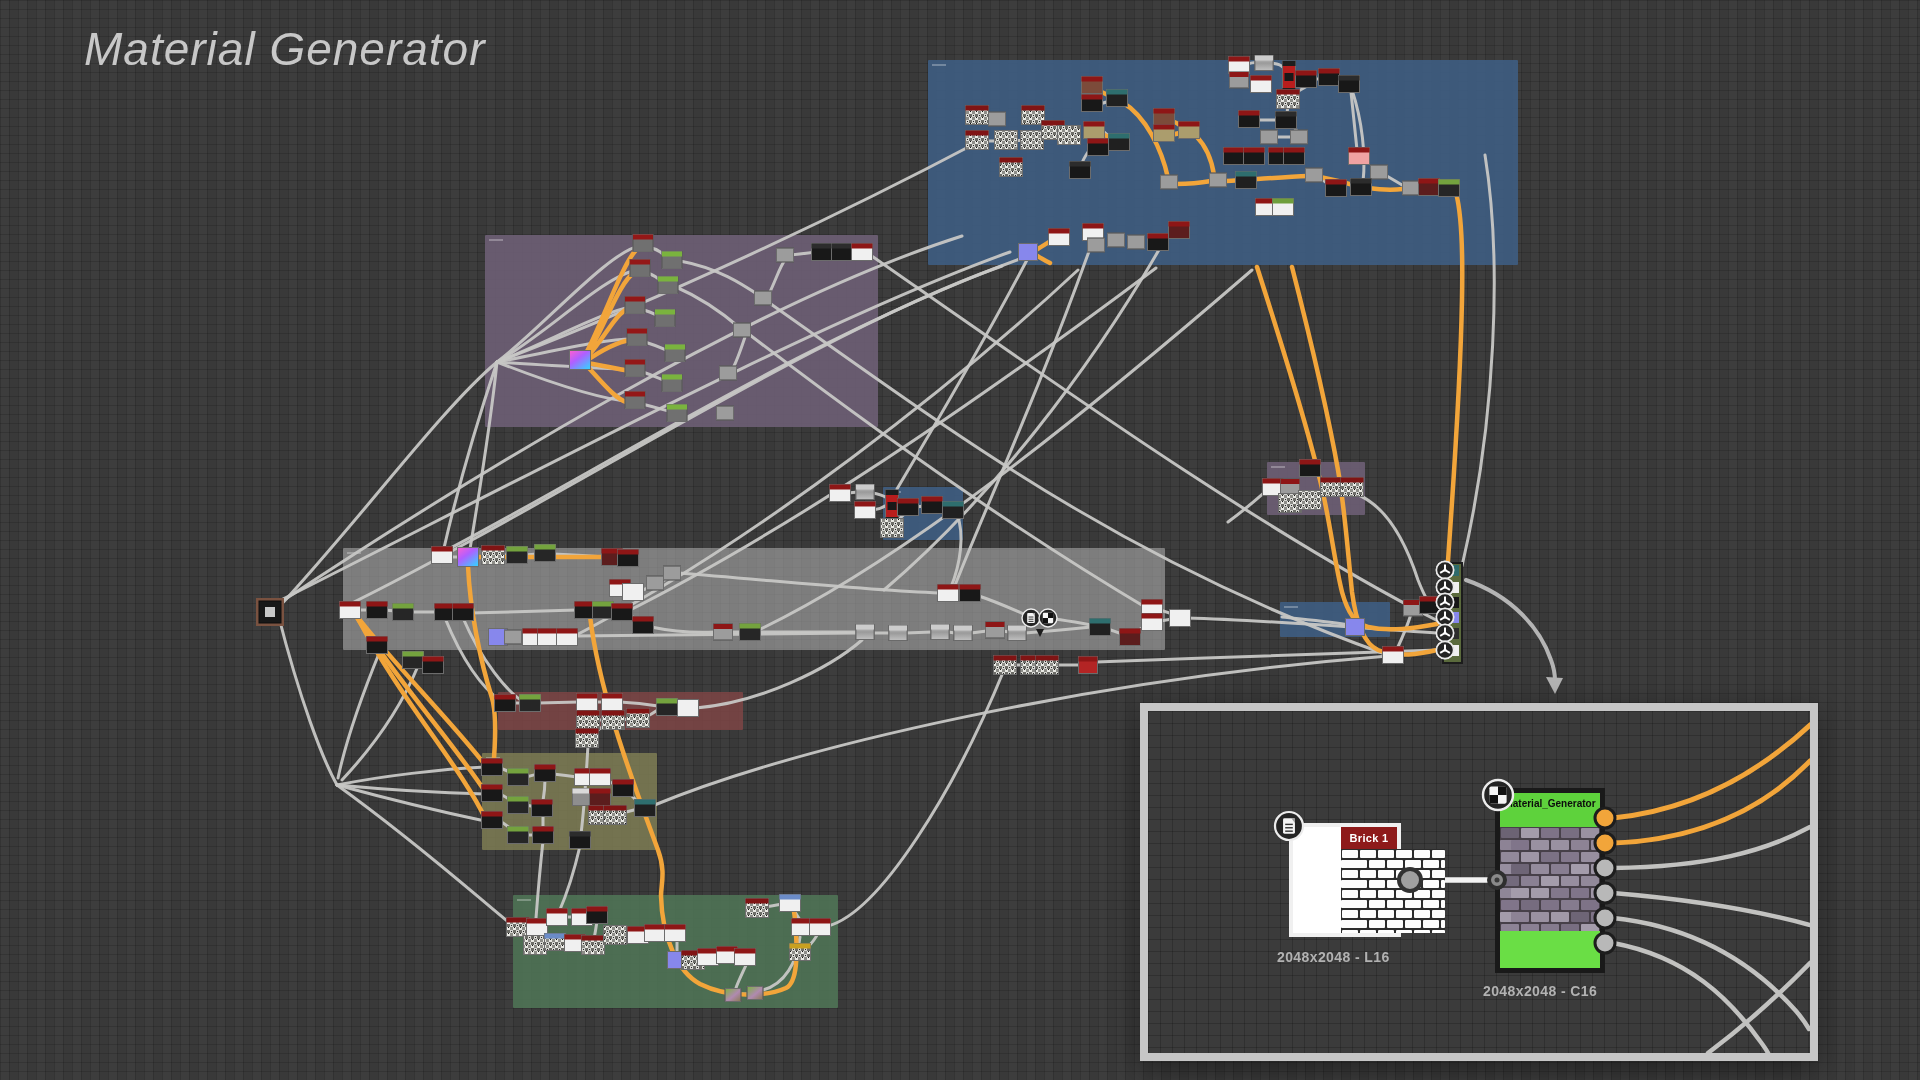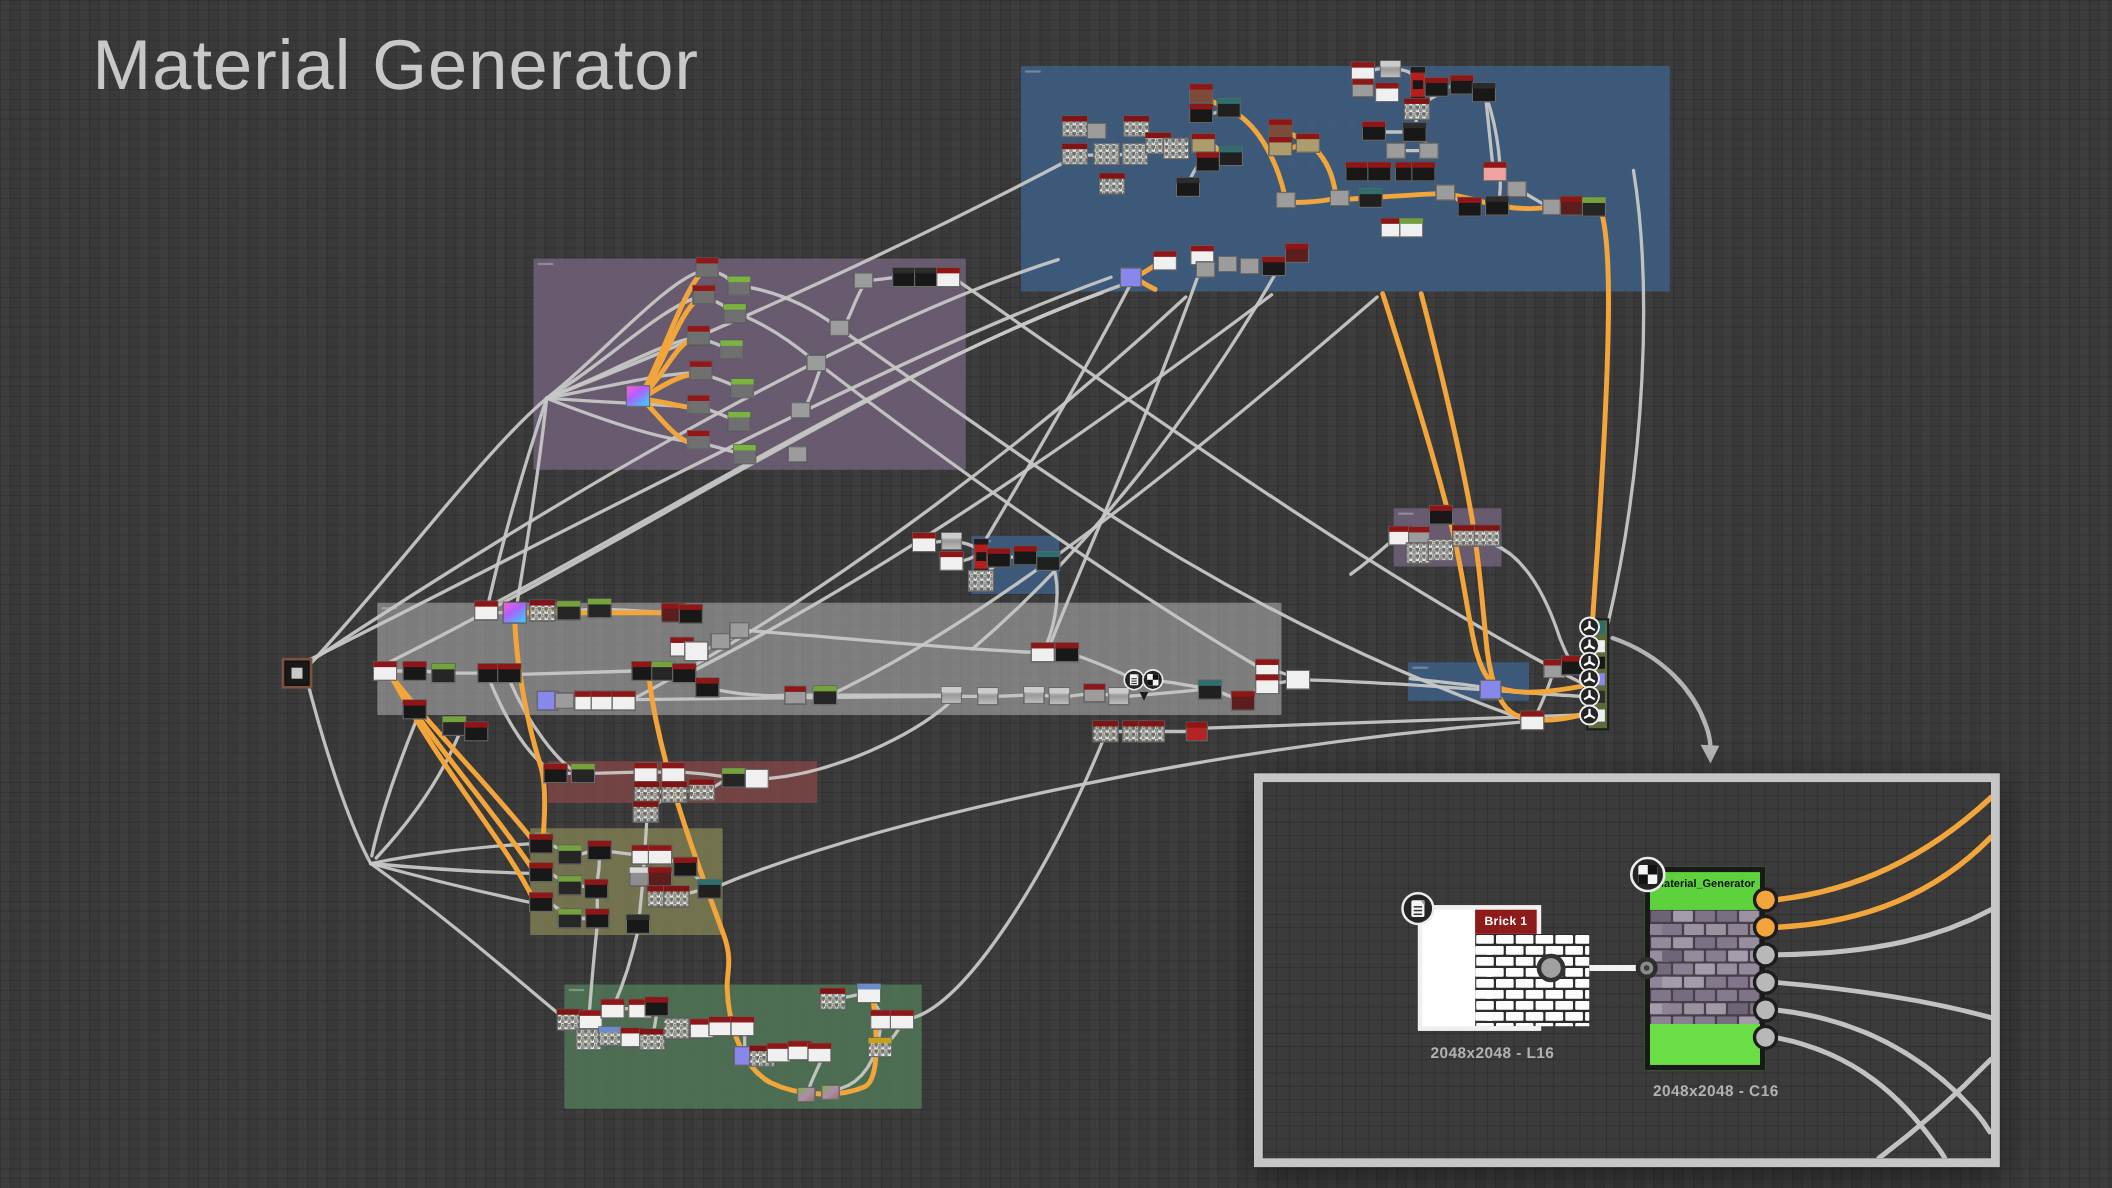--- a/index.html
+++ b/index.html
@@ -8,22 +8,22 @@
     background-color:#3a3a3a;
     background-image:
       linear-gradient(rgba(0,0,0,.14) 1px, transparent 1px),
       linear-gradient(90deg, rgba(0,0,0,.14) 1px, transparent 1px),
       repeating-linear-gradient(90deg, rgba(255,255,255,.015) 0 9px, rgba(0,0,0,.02) 9px 18px);
     background-size:9px 9px, 9px 9px, 18px 18px;
     font-family:"Liberation Sans", sans-serif;
   }
   .page-title{
     position:absolute;left:84px;top:22px;
-    font-size:64px;font-weight:500;letter-spacing:1px;
-    color:#c8c8c8;user-select:none;
+    font-size:46px;font-weight:500;letter-spacing:1px;
+    color:#c8c8c8;user-select:none;font-style:italic;
   }
   #graph{position:absolute;left:0;top:0;}
   
   .inset{
     position:absolute;left:1140px;top:703px;width:678px;height:358px;
     box-sizing:border-box;border:8px solid #c6c6c6;background:#3b3b3b;
     background-image:
       linear-gradient(rgba(0,0,0,.18) 1px, transparent 1px),
       linear-gradient(90deg, rgba(0,0,0,.18) 1px, transparent 1px);
     background-size:12px 12px;
@@ -34,21 +34,21 @@
   .inode{position:absolute;box-sizing:border-box;}
   .brick1{left:141px;top:112px;width:112px;height:114px;border:4px solid #f0f0f0;background:#fff;padding-left:48px;}
   .brick1 .ihdr{height:22px;background:#8e1a1a;color:#fff;font-size:11px;font-weight:bold;
     display:flex;align-items:center;justify-content:center;letter-spacing:.3px;}
   .mat{left:347px;top:77px;width:110px;height:185px;border:5px solid #191919;background:#5ed23c;
     display:flex;flex-direction:column;}
   .mat .ihdr{height:20px;background:#5ed23c;color:#0c0c0c;font-size:10px;font-weight:bold;
     display:flex;align-items:center;justify-content:center;}
   .mat .band{height:14px;background:#5ed23c;}
   .mat .bfill{flex:1;background:#6ade45;}
-  .ilabel{position:absolute;color:#b2b2b2;font-size:14px;font-weight:bold;text-align:right;letter-spacing:.4px;}
+  .ilabel{position:absolute;color:#b2b2b2;font-size:14px;font-weight:bold;text-align:left;letter-spacing:.4px;}
   .cap1{left:129px;top:238px;width:136px;}
   .cap2{left:335px;top:272px;width:134px;}
 </style>
 </head>
 <body>
 
 <div class="stage">
   <svg id="graph" width="1920" height="1080">
       <defs>
         <pattern id="noisePat" width="6" height="6" patternUnits="userSpaceOnUse">

